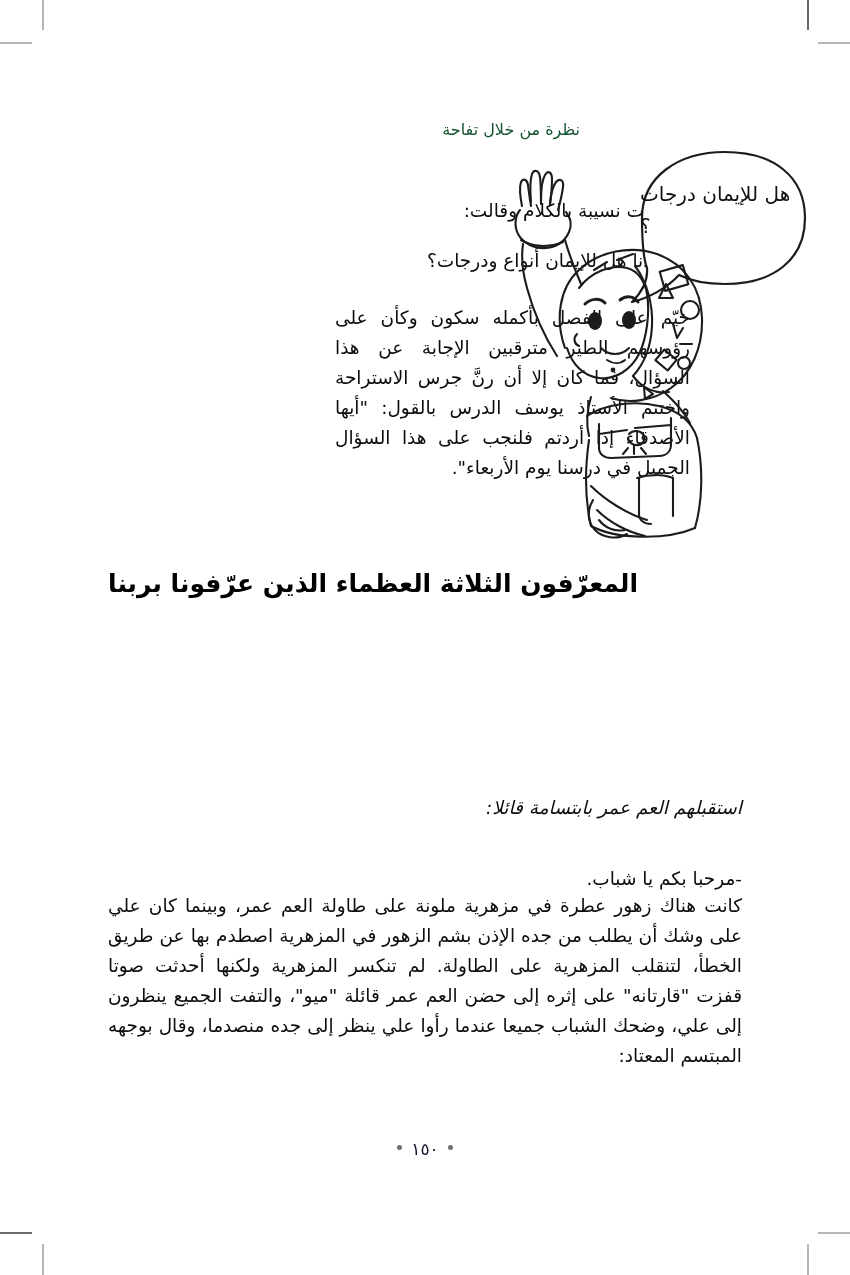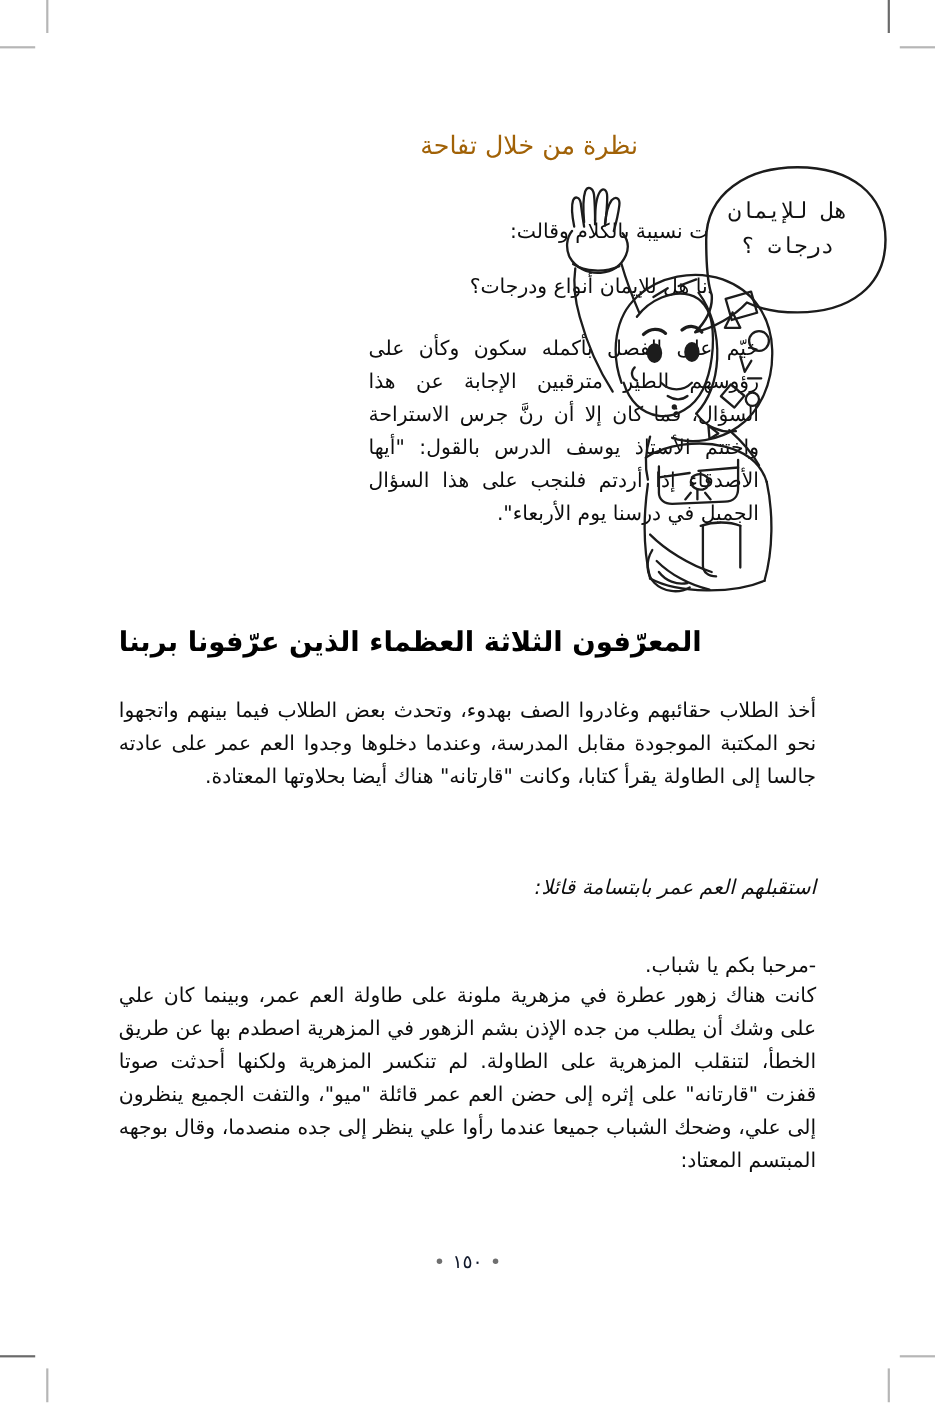--- a/index.html
+++ b/index.html
@@ -41,22 +41,22 @@
     width: 634px;
     height: 1275px;
   }
 
   
   .running-header {
     position: absolute;
     top: 120px;
     right: 162px;
     font-family: "DejaVu Sans", "Liberation Sans", sans-serif;
-    font-size: 23px;
-    color: #a16207;
+    font-size: 16px;
+    color: #14532d;
     letter-spacing: 0px;
     white-space: nowrap;
     direction: rtl;
   }
 
   
   .body-text {
     position: absolute;
     direction: rtl;
     text-align: justify;
@@ -138,26 +138,25 @@
     width: 320px;
     height: 410px;
   }
   .illustration svg { display: block; }
 
   .bubble-text {
     position: absolute;
     left: 640px;
     top: 178px;
     width: 152px;
-    text-align: center;
+    text-align: left;
     direction: rtl;
     font-size: 20px;
     line-height: 32px;
     color: #111111;
-    font-family: Liberation Mono, monospace;
   }
 </style>
 </head>
 <body>
 
 <div class="crop-mark crop-v cm-tl-v"></div>
 <div class="crop-mark crop-h cm-tl-h"></div>
 <div class="crop-mark crop-v cm-tr-v"></div>
 <div class="crop-mark crop-h cm-tr-h"></div>
 <div class="crop-mark crop-v cm-bl-v"></div>
@@ -170,21 +169,20 @@
   <div class="running-header">نظرة من خلال تفاحة</div>
 
   <div class="body-text para-intro">استأذنت نسيبة بالكلام وقالت:</div>
 
   <div class="body-text para-question">-أستاذنا هل للإيمان أنواع ودرجات؟</div>
 
   <div class="body-text para-wrap">خيّم على الفصل بأكمله سكون وكأن على رؤوسهم الطير مترقبين الإجابة عن هذا السؤال، فما كان إلا أن رنَّ جرس الاستراحة واختتم الأستاذ يوسف الدرس بالقول: "أيها الأصدقاء إذا أردتم فلنجب على هذا السؤال الجميل في درسنا يوم الأربعاء".</div>
 
   <div class="section-heading">المعرّفون الثلاثة العظماء الذين عرّفونا بربنا</div>
 
-  <div class="body-text para-a">أخذ الطلاب حقائبهم وغادروا الصف بهدوء، وتحدث بعض الطلاب فيما بينهم واتجهوا نحو المكتبة الموجودة مقابل المدرسة، وعندما دخلوها وجدوا العم عمر على عادته جالسا إلى الطاولة يقرأ كتابا، وكانت "قارتانه" هناك أيضا بحلاوتها المعتادة.</div>
 
   <div class="body-text para-b">استقبلهم العم عمر بابتسامة قائلا:</div>
 
   <div class="body-text para-c">-مرحبا بكم يا شباب.</div>
 
   <div class="body-text para-d">كانت هناك زهور عطرة في مزهرية ملونة على طاولة العم عمر، وبينما كان علي على وشك أن يطلب من جده الإذن بشم الزهور في المزهرية اصطدم بها عن طريق الخطأ، لتنقلب المزهرية على الطاولة. لم تنكسر المزهرية ولكنها أحدثت صوتا قفزت "قارتانه" على إثره إلى حضن العم عمر قائلة "ميو"، والتفت الجميع ينظرون إلى علي، وضحك الشباب جميعا عندما رأوا علي ينظر إلى جده منصدما، وقال بوجهه المبتسم المعتاد:</div>
 
   <div class="page-number">
     <span class="dot"></span><span class="num">١٥٠</span><span class="dot"></span>
   </div>

